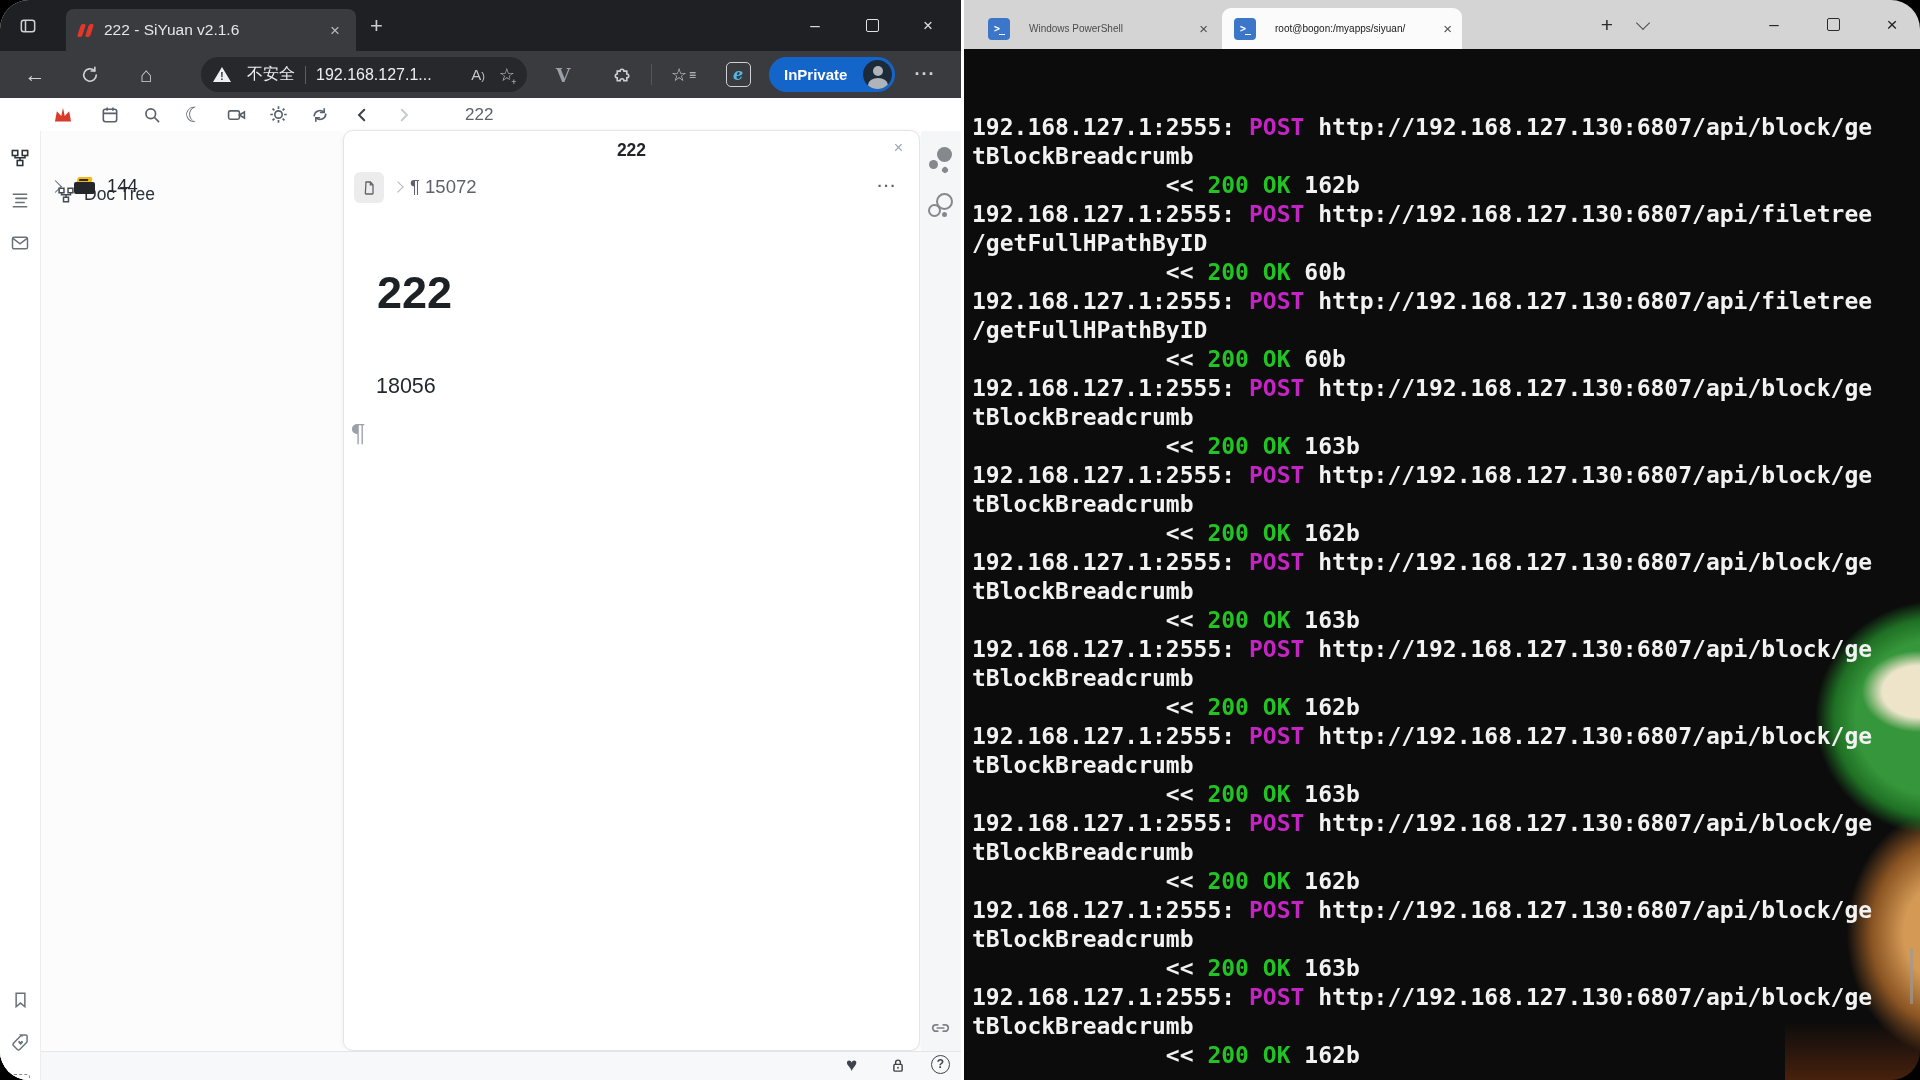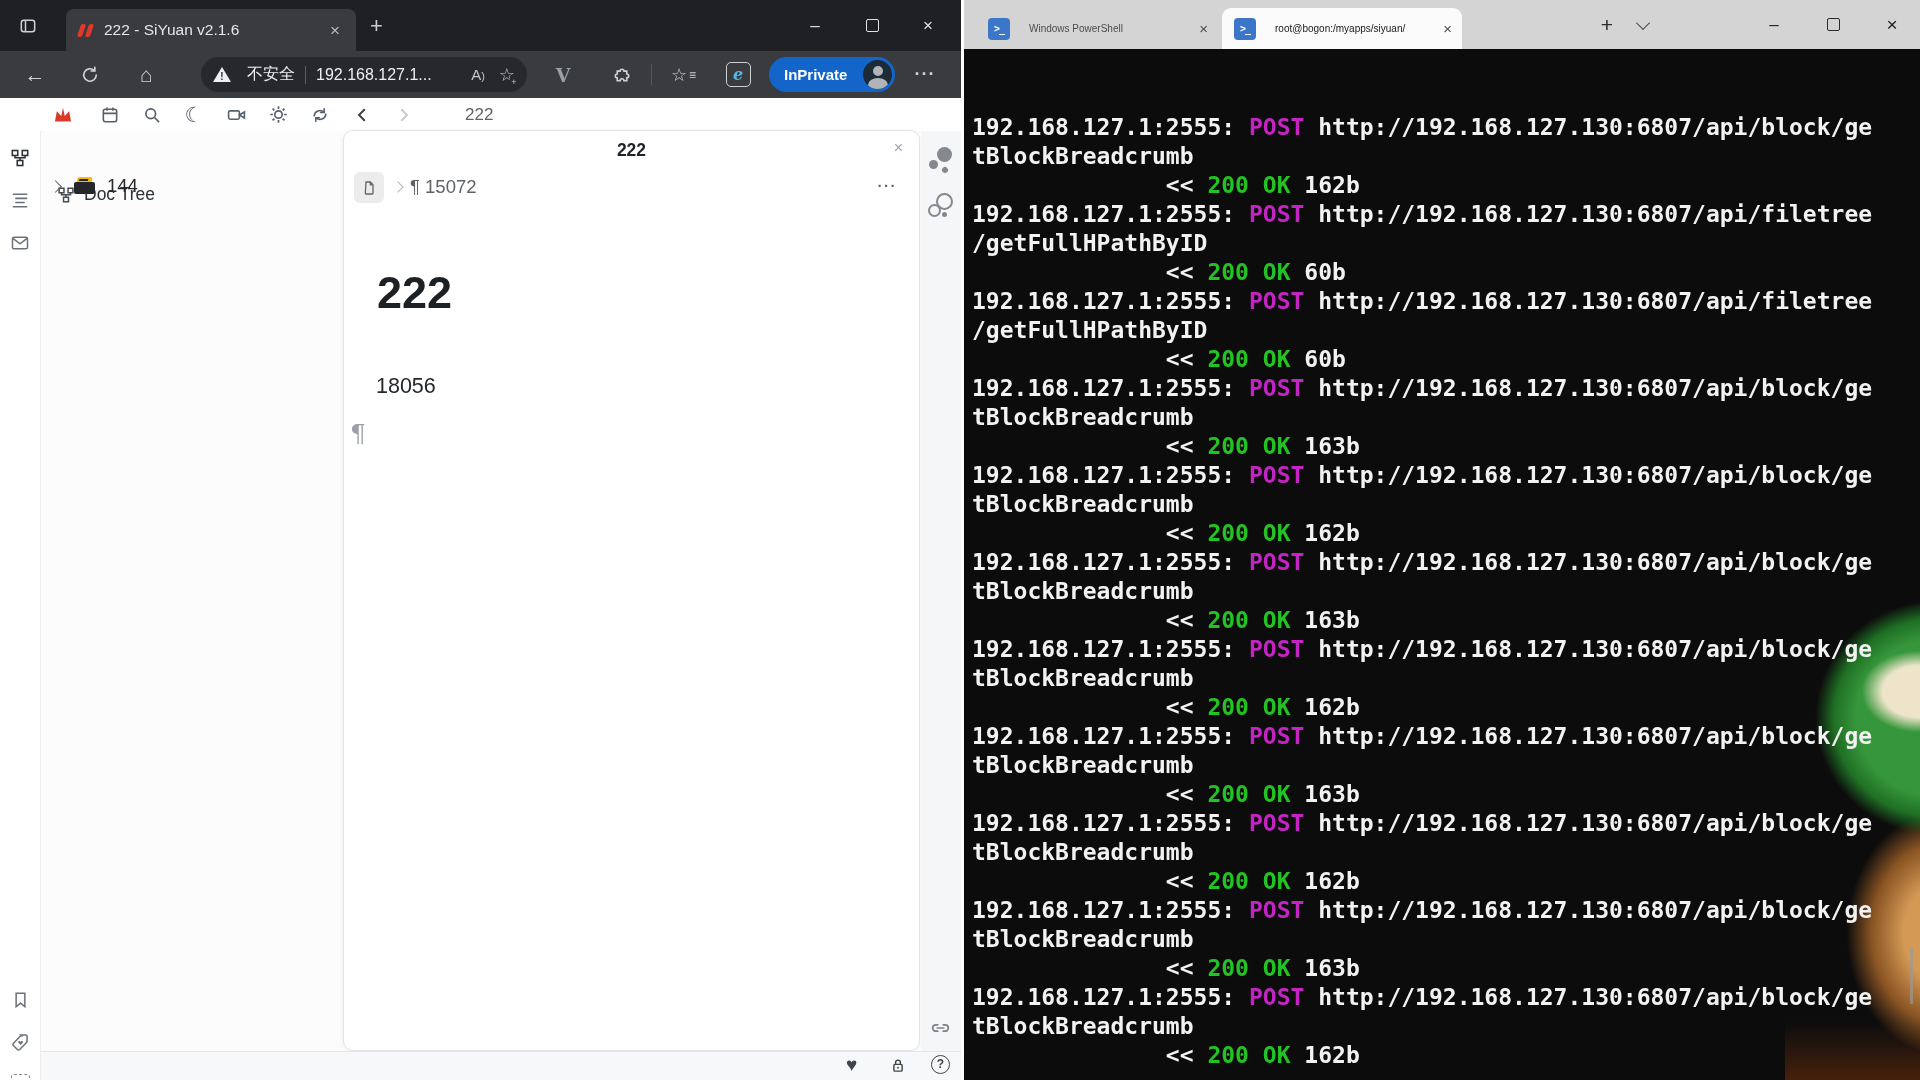--- a/index.html
+++ b/index.html
@@ -1,16 +1,16 @@
 <!DOCTYPE html>
 <html><head>
 <meta charset="utf-8">
 <style>
   html,body{margin:0;padding:0;background:#000;}
-  #app{position:relative;width:1920px;height:1080px;overflow:hidden;font-family:"Liberation Sans",sans-serif;background:#000;}
+  #app{position:relative;width:1920px;height:1080px;overflow:hidden;font-family:"Liberation Sans",sans-serif;background:#000;border-radius:29px;}
   svg{display:block;}
 
   
   .browser{position:absolute;left:0;top:0;width:961px;height:1080px;background:#fff;}
   .b-tabbar{position:absolute;left:0;top:0;width:100%;height:51px;background:#1f2023;}
   .tabactions{position:absolute;left:12px;top:10px;width:31px;height:31px;border-radius:7px;color:#cfd2d5;display:flex;align-items:center;justify-content:center;}
   .b-tab{position:absolute;left:66px;top:9px;width:290px;height:42px;background:#3a3b3f;border-radius:8px 8px 0 0;display:flex;align-items:center;padding:0 12px;box-sizing:border-box;}
   .sy-logo{width:16px;height:15px;position:relative;flex:0 0 auto;}
   .sy-logo i{position:absolute;top:1px;width:5px;height:13px;background:#e1382a;border-radius:2px;transform:skewX(-18deg);}
   .sy-logo i:first-child{left:1px;}

